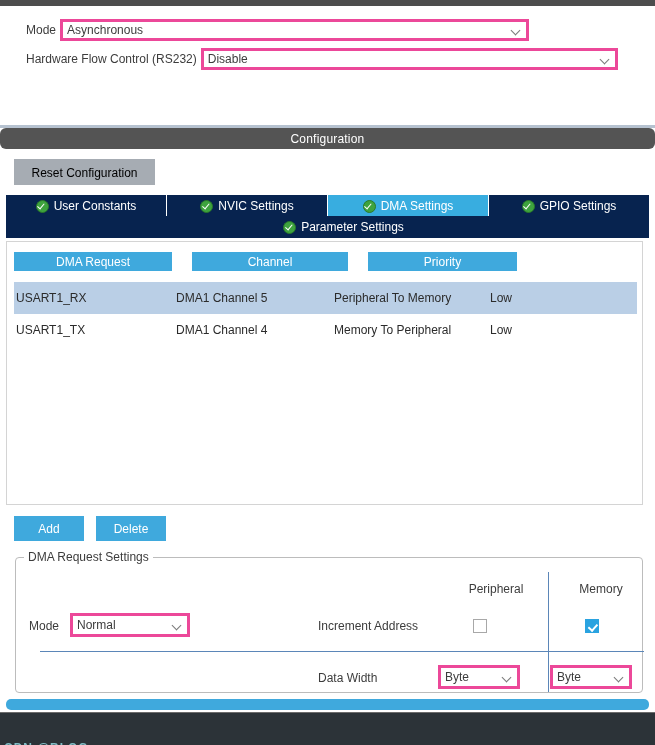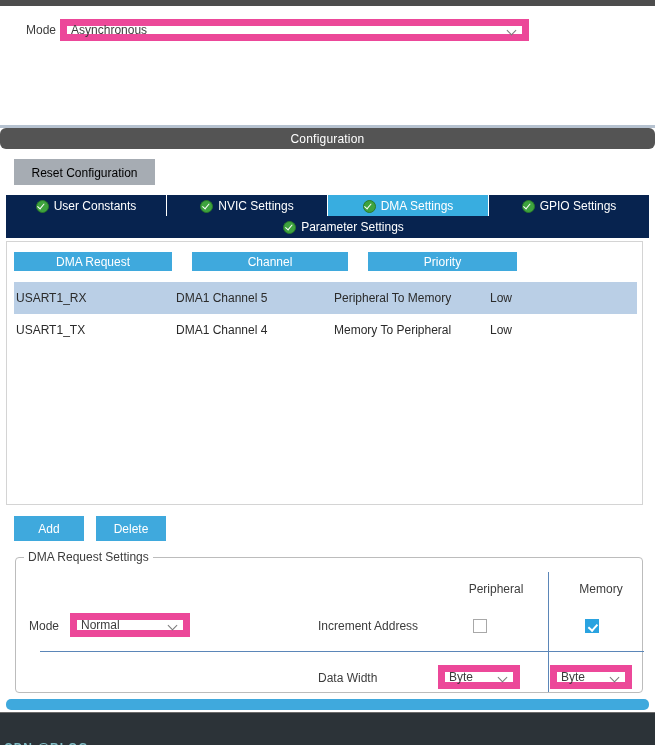--- a/index.html
+++ b/index.html
@@ -43,21 +43,21 @@
   }
   .form-label {
     font-size: 12px;
     color: #3c3c3c;
     white-space: nowrap;
     padding-right: 4px;
   }
   .combo {
     box-sizing: border-box;
     height: 22px;
-    border: 7px solid #ec4899;
+    border: 3px solid #ec4899;
     background: #ffffff;
     display: flex;
     align-items: center;
     padding: 0 4px;
     position: relative;
   }
   .combo .combo-text {
     font-size: 12px;
     color: #3c3c3c;
     flex: 1;
@@ -423,20 +423,27 @@
 <div class="param-pane">
 
   <div class="form-row" style="top:13px; left:20px;">
     <span class="form-label">Mode</span>
     <span class="combo" style="width:469px;">
       <span class="combo-text">Asynchronous</span>
       <span class="chev"></span>
     </span>
   </div>
 
+  <div class="form-row" style="top:42px; left:20px;">
+    <span class="form-label">Hardware Flow Control (RS232)</span>
+    <span class="combo" style="width:417px;">
+      <span class="combo-text">Disable</span>
+      <span class="chev"></span>
+    </span>
+  </div>
 
 </div>
 
 <div class="bottom-band"></div>
 
 <div class="config-bar">
   <span>Configuration</span>
 </div>
 
 <button class="reset-btn">Reset Configuration</button>

